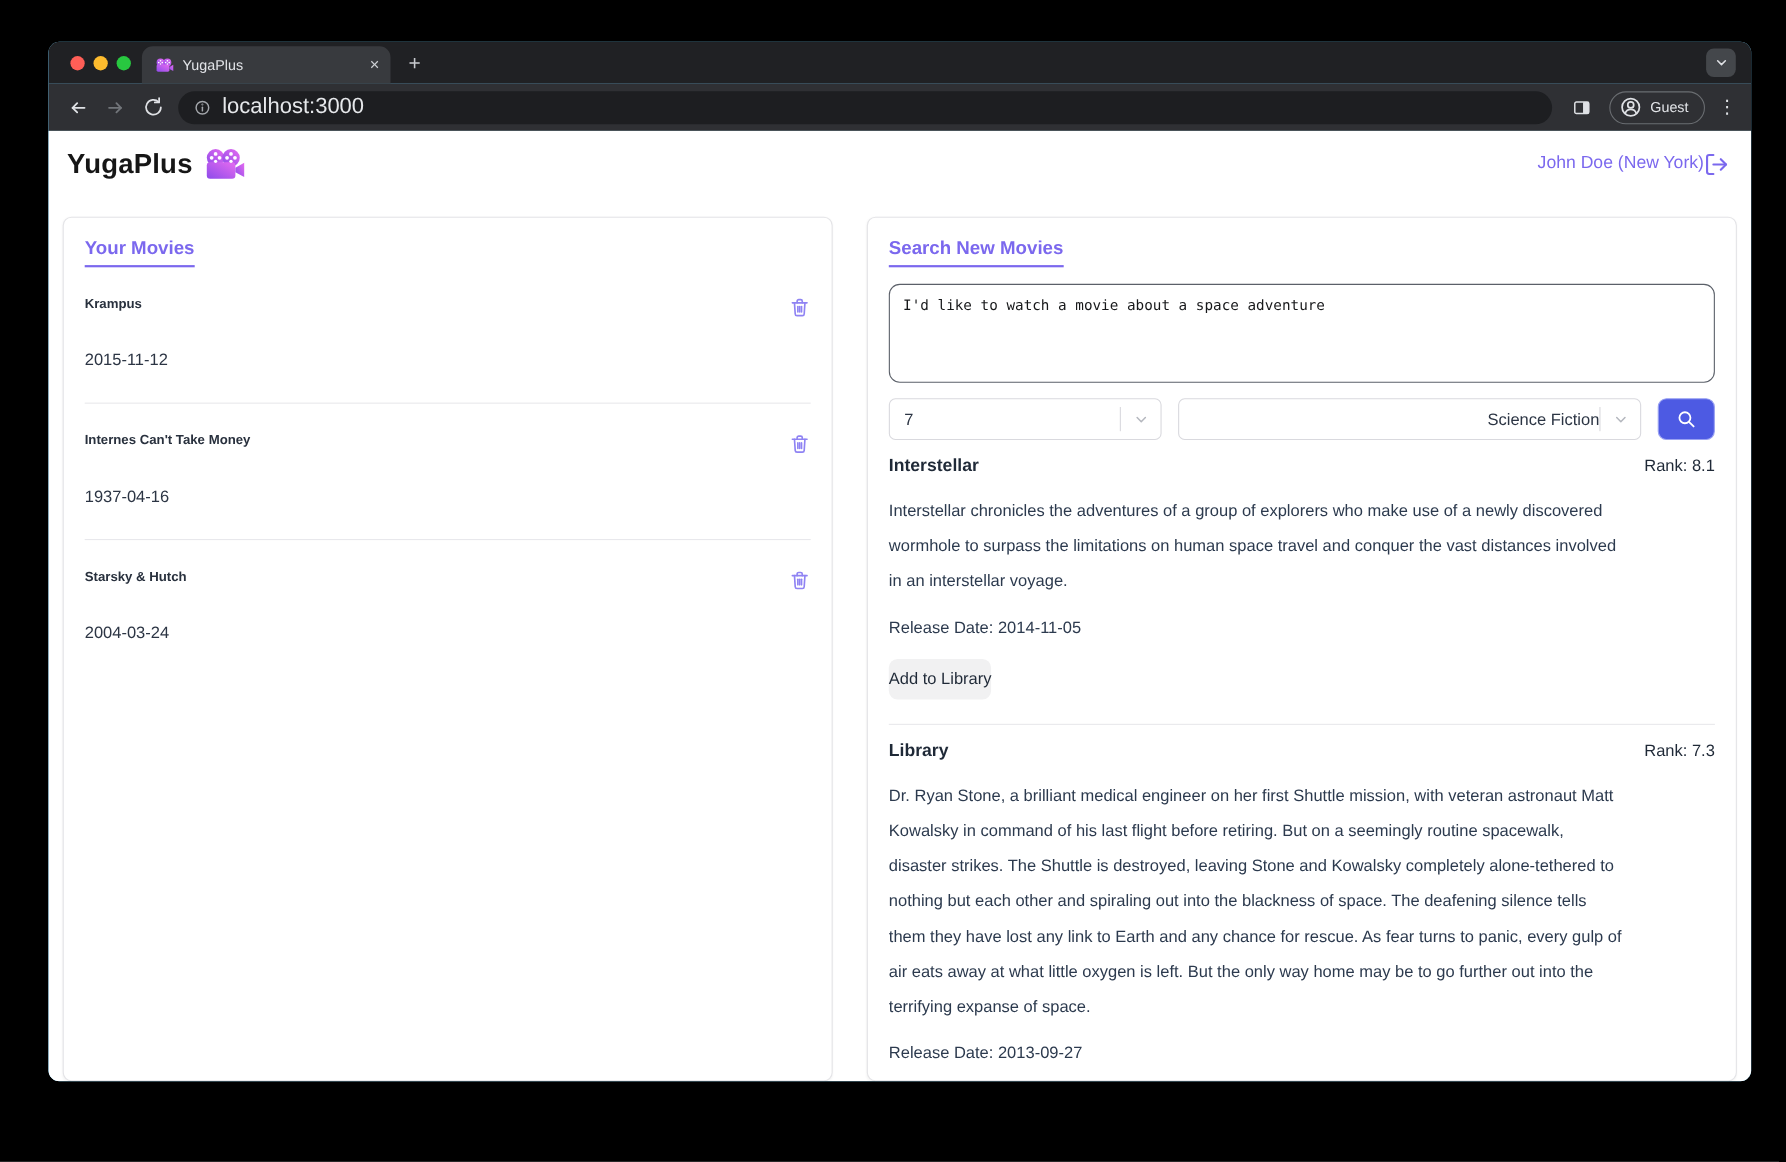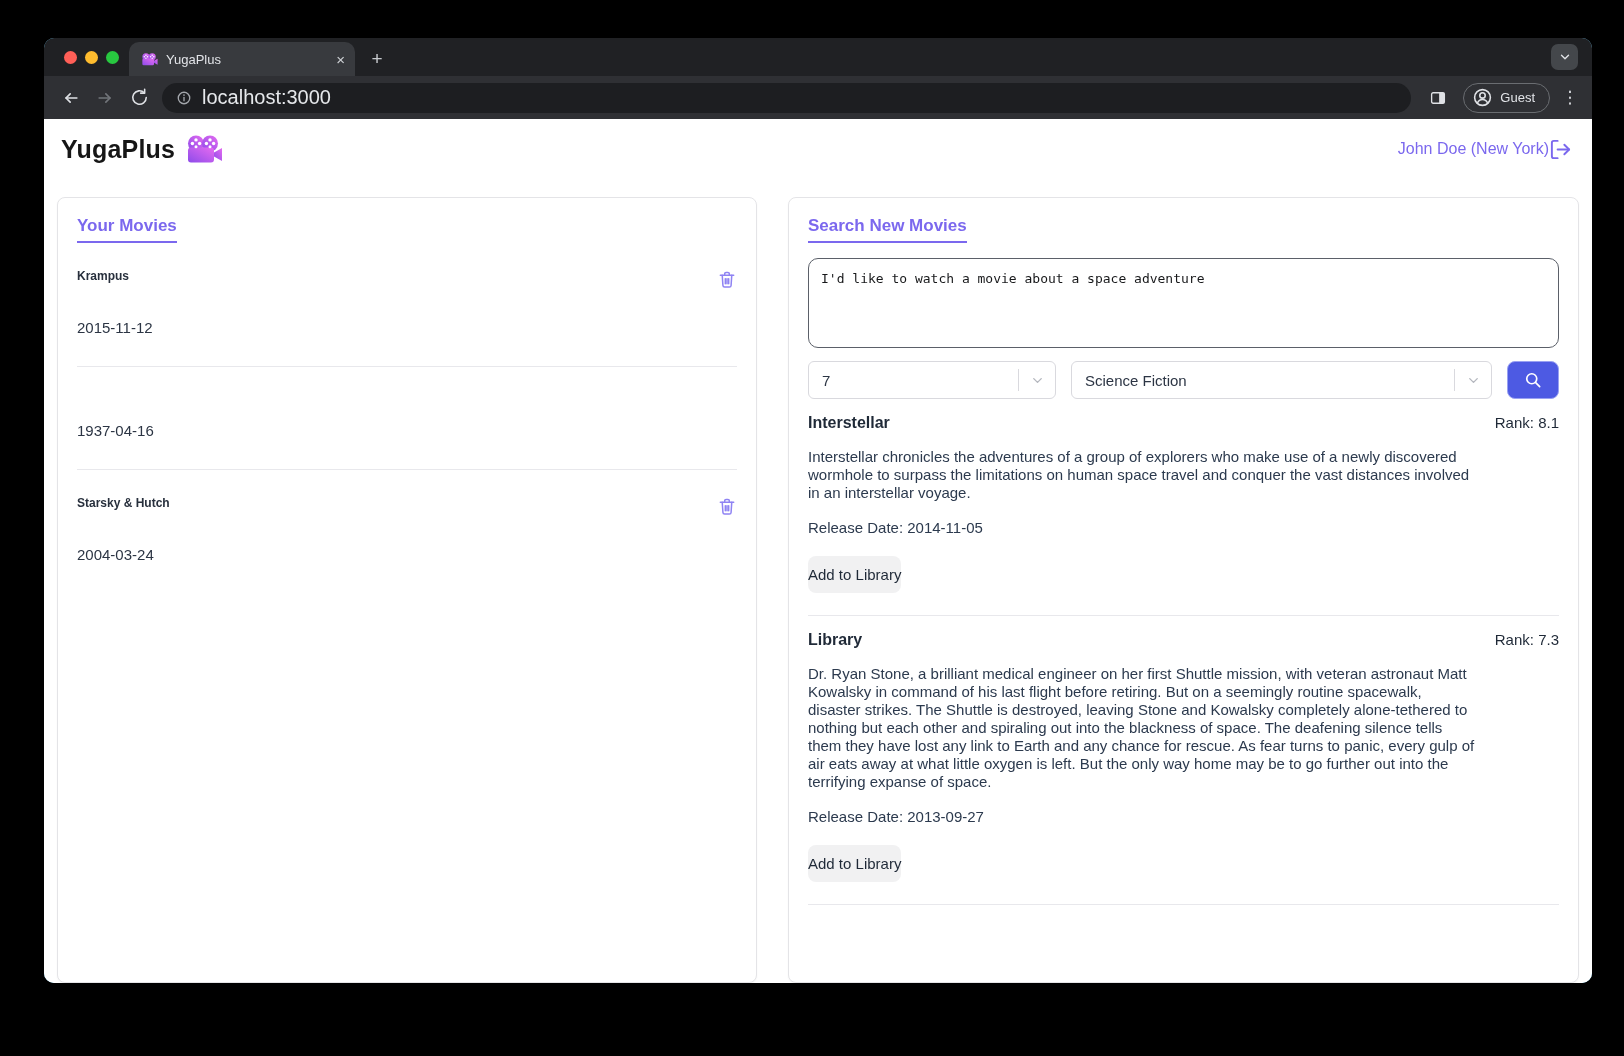--- a/index.html
+++ b/index.html
@@ -56,32 +56,32 @@
   .trash-btn { background:none; border:none; display:flex; padding:0; }
 
   
   .query-box { width:100%; height:90px; margin-top:15px; border:1px solid #5b6069; border-radius:10px;
                resize:none; padding:10px 12px; font-family:"DejaVu Sans Mono", monospace; font-size:13px;
                color:#17181a; line-height:1.5; outline:none; }
   .controls-row { display:flex; gap:15px; margin-top:9px; }
   .select { height:38px; border:1px solid #d9d9de; border-radius:6px; background:#fff; display:flex;
             align-items:center; padding:0 0 0 13px; font-size:15px; color:#2c3544; }
   .select-count { width:248px; }
-  .select-genre { flex:1; }
+  .select-genre { flex:1;text-align:right; }
   .select-value { flex:1; }
   .select-div { width:1px; height:22px; background:#d9d9de; }
   .select-chev { width:36px; display:flex; align-items:center; justify-content:center; }
   .search-btn { width:52px; height:38px; background:#4d5ae3; border:1px solid #99a1f2; border-radius:8px;
                 display:flex; align-items:center; justify-content:center; }
 
   .result-item { padding:15px 0 22px; border-bottom:1px solid #e8e8ec; }
   .result-head { display:flex; justify-content:space-between; align-items:baseline; }
   .result-title { font-size:16px; font-weight:bold; color:#1f2937; }
   .result-rank { font-size:15px; color:#1f2937; }
-  .result-desc { font-size:15px; line-height:18px; color:#2c3a4e; margin-top:16px; max-width:668px; }
+  .result-desc { font-size:15px; line-height:32px; color:#2c3a4e; margin-top:16px; max-width:668px; }
   .result-release { font-size:15px; color:#2c3a4e; margin-top:17px; }
   .add-btn { margin-top:20px; background:#f1f1f2; border:none; border-radius:8px; padding:10px 0;
              font-size:15px; color:#1f2937; font-family:"Liberation Sans", sans-serif; }
 
   svg { display:block; }
 </style>
 </head>
 <body>
 
 <svg width="0" height="0" style="position:absolute">
@@ -212,20 +212,33 @@
           <line x1="10" y1="11" x2="10" y2="17"></line>
                     <line x1="12" y1="11" x2="12" y2="17"></line>
                     <line x1="14" y1="11" x2="14" y2="17"></line>
         </svg>
       </button>
     </div>
     <div class="movie-date">2015-11-12</div>
   </div>
 
   <div class="movie-item">
+    <div class="movie-row">
+      <div class="movie-title">Internes Can't Take Money</div>
+      <button class="trash-btn">
+        <svg width="20" height="21" viewBox="0 0 24 24" fill="none" stroke="#8f83f3" stroke-width="1.8" stroke-linecap="round" stroke-linejoin="round">
+          <path d="M4 7h16"></path>
+          <path d="M9.2 7V5.2A1.7 1.7 0 0 1 10.9 3.5h2.2a1.7 1.7 0 0 1 1.7 1.7V7"></path>
+          <path d="M6.3 7l.8 12.1a2 2 0 0 0 2 1.9h5.8a2 2 0 0 0 2-1.9L17.7 7"></path>
+          <line x1="10" y1="11" x2="10" y2="17"></line>
+                    <line x1="12" y1="11" x2="12" y2="17"></line>
+                    <line x1="14" y1="11" x2="14" y2="17"></line>
+        </svg>
+      </button>
+    </div>
     <div class="movie-date">1937-04-16</div>
   </div>
 
   <div class="movie-item">
     <div class="movie-row">
       <div class="movie-title">Starsky &amp; Hutch</div>
       <button class="trash-btn">
         <svg width="20" height="21" viewBox="0 0 24 24" fill="none" stroke="#8f83f3" stroke-width="1.8" stroke-linecap="round" stroke-linejoin="round">
           <path d="M4 7h16"></path>
           <path d="M9.2 7V5.2A1.7 1.7 0 0 1 10.9 3.5h2.2a1.7 1.7 0 0 1 1.7 1.7V7"></path>

